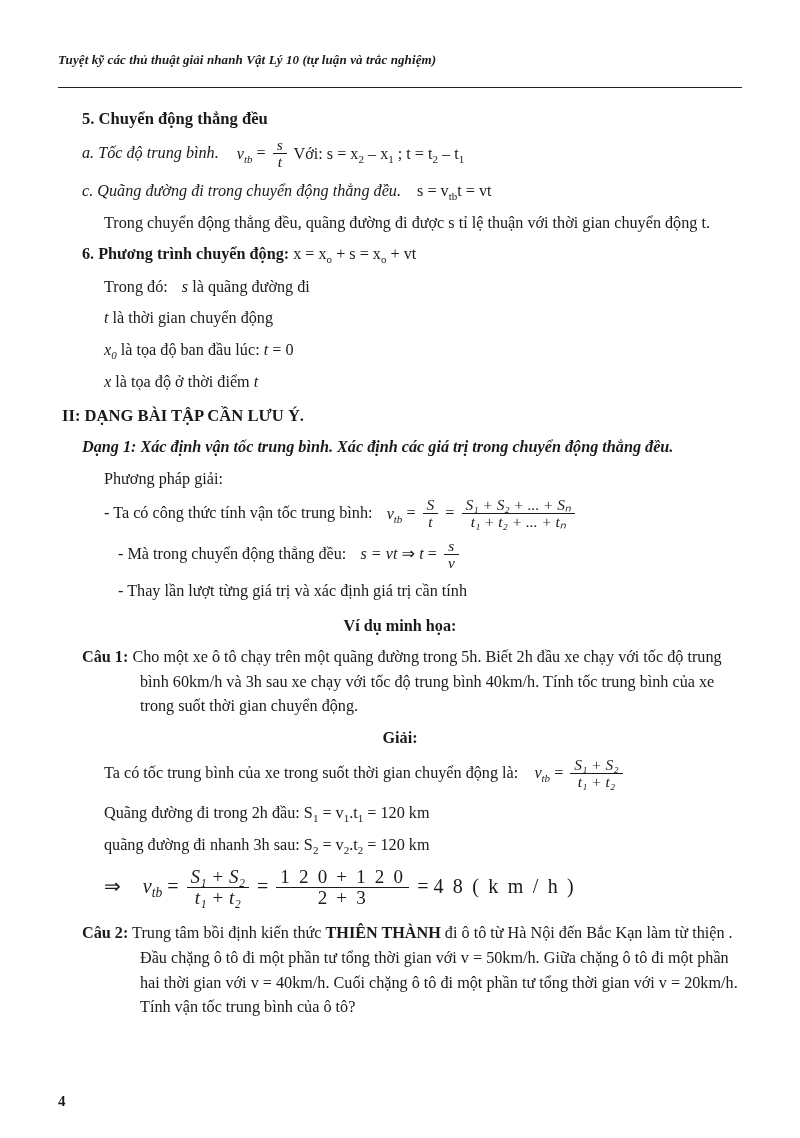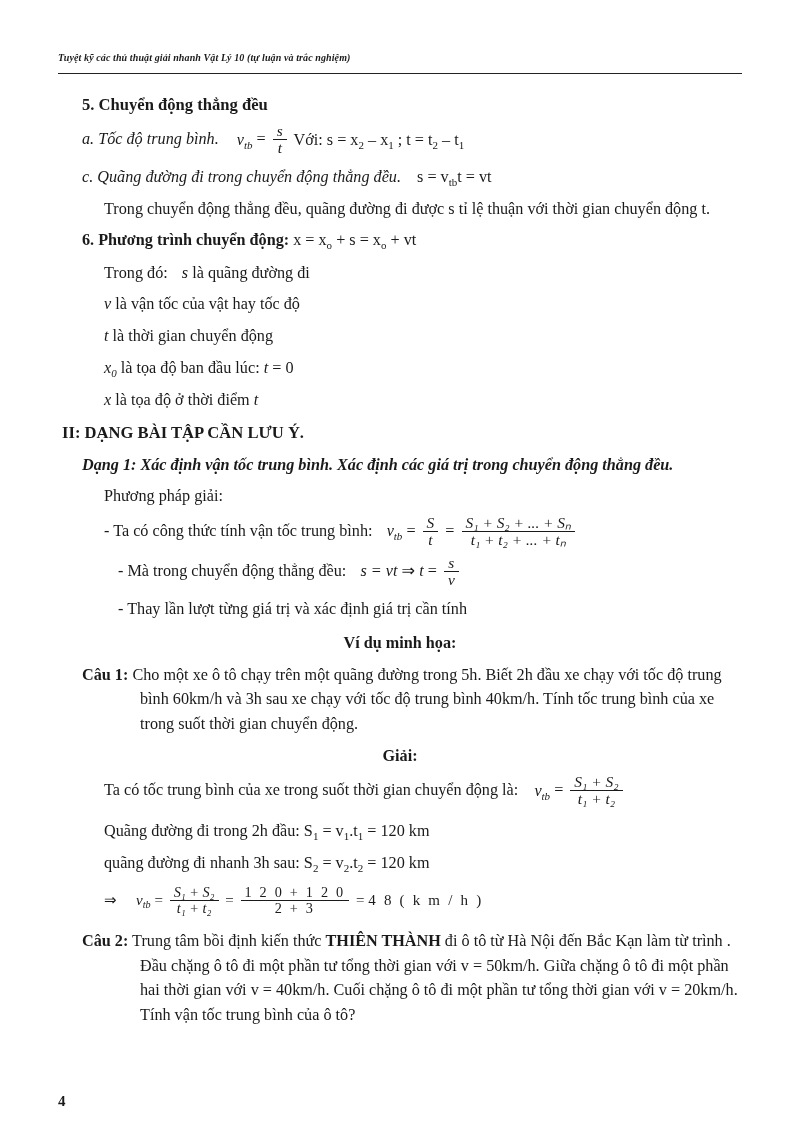--- a/index.html
+++ b/index.html
@@ -25,23 +25,23 @@
   }
   .content {
     position: absolute;
     left: 58px;
     top: 52px;
     width: 684px;
   }
   .header {
     font-style: italic;
     font-weight: bold;
-    font-size: 10px;
+    font-size: 13px;
     letter-spacing: 0.1px;
-    margin-bottom: 10px;
+    margin-bottom: 19px;
     white-space: nowrap;
   }
   .rule {
     border-bottom: 1.1px solid #222;
     width: 100%;
     margin-bottom: 18px;
   }
   .body-block {
     font-size: 16.2px;
     line-height: 1.52;
@@ -83,21 +83,21 @@
   .frac .num {
     display: block;
     padding: 0 4px;
     border-bottom: 1.1px solid #1a1a1a;
   }
   .frac .den {
     display: block;
     padding: 0 4px;
   }
   .big-eq {
-    font-size: 15px;
+    font-size: 20px;
   }
   .spread {
     letter-spacing: 2.2px;
   }
   .pagenum {
     position: absolute;
     left: 58px;
     bottom: 28px;
     font-size: 15px;
     font-weight: bold;
@@ -150,23 +150,20 @@
       <p class="ind1">
         <span class="bold">6. Phương trình chuyển động:</span><span><span> x = x</span><sub>o</sub><span> + s = x</span><sub>o</sub><span> + vt</span></span>
       </p>
 
       <p class="ind2">
         <span>Trong đó:</span>
         <span style="display:inline-block; width:6px;"></span>
         <span class="math">s</span><span> là quãng đường đi</span>
       </p>
 
-      <p class="ind2">
-        <span class="math">v</span><span> là vận tốc của vật hay tốc độ</span>
-      </p>
 
       <p class="ind2">
         <span class="math">t</span><span> là thời gian chuyển động</span>
       </p>
 
       <p class="ind2">
         <span class="math"><span>x</span><sub>0</sub></span><span> là tọa độ ban đầu lúc: </span><span class="math">t</span><span> = 0</span>
       </p>
 
       <p class="ind2">
@@ -249,20 +246,20 @@
         <span>=</span>
         <span class="frac spread">
           <span class="num">1 2 0 + 1 2 0</span>
           <span class="den">2 + 3</span>
         </span>
         <span>=</span>
         <span class="spread">4 8 ( k m / h )</span>
       </p>
 
       <p class="ind1 hang" style="padding-left:58px; text-indent:-58px;">
-        <span class="bold">Câu 2:</span><span> Trung tâm bồi định kiến thức </span><span class="bold">THIÊN THÀNH</span><span> đi ô tô từ Hà Nội đến Bắc Kạn làm từ trình . Đầu chặng ô tô đi một phần tư tổng thời gian với v = 50km/h. Giữa chặng ô tô đi một phần hai thời gian với v = 40km/h. Cuối chặng ô tô đi một phần tư tổng thời gian với v = 20km/h. Tính vận tốc trung bình của ô tô?</span>
+        <span class="bold">Câu 2:</span><span> Trung tâm bồi định kiến thức </span><span class="bold">THIÊN THÀNH</span><span> đi ô tô từ Hà Nội đến Bắc Kạn làm từ thiện . Đầu chặng ô tô đi một phần tư tổng thời gian với v = 50km/h. Giữa chặng ô tô đi một phần hai thời gian với v = 40km/h. Cuối chặng ô tô đi một phần tư tổng thời gian với v = 20km/h. Tính vận tốc trung bình của ô tô?</span>
       </p>
 
     </div>
   </div>
 
   <div class="pagenum">4</div>
 </div>
 
 </body></html>

